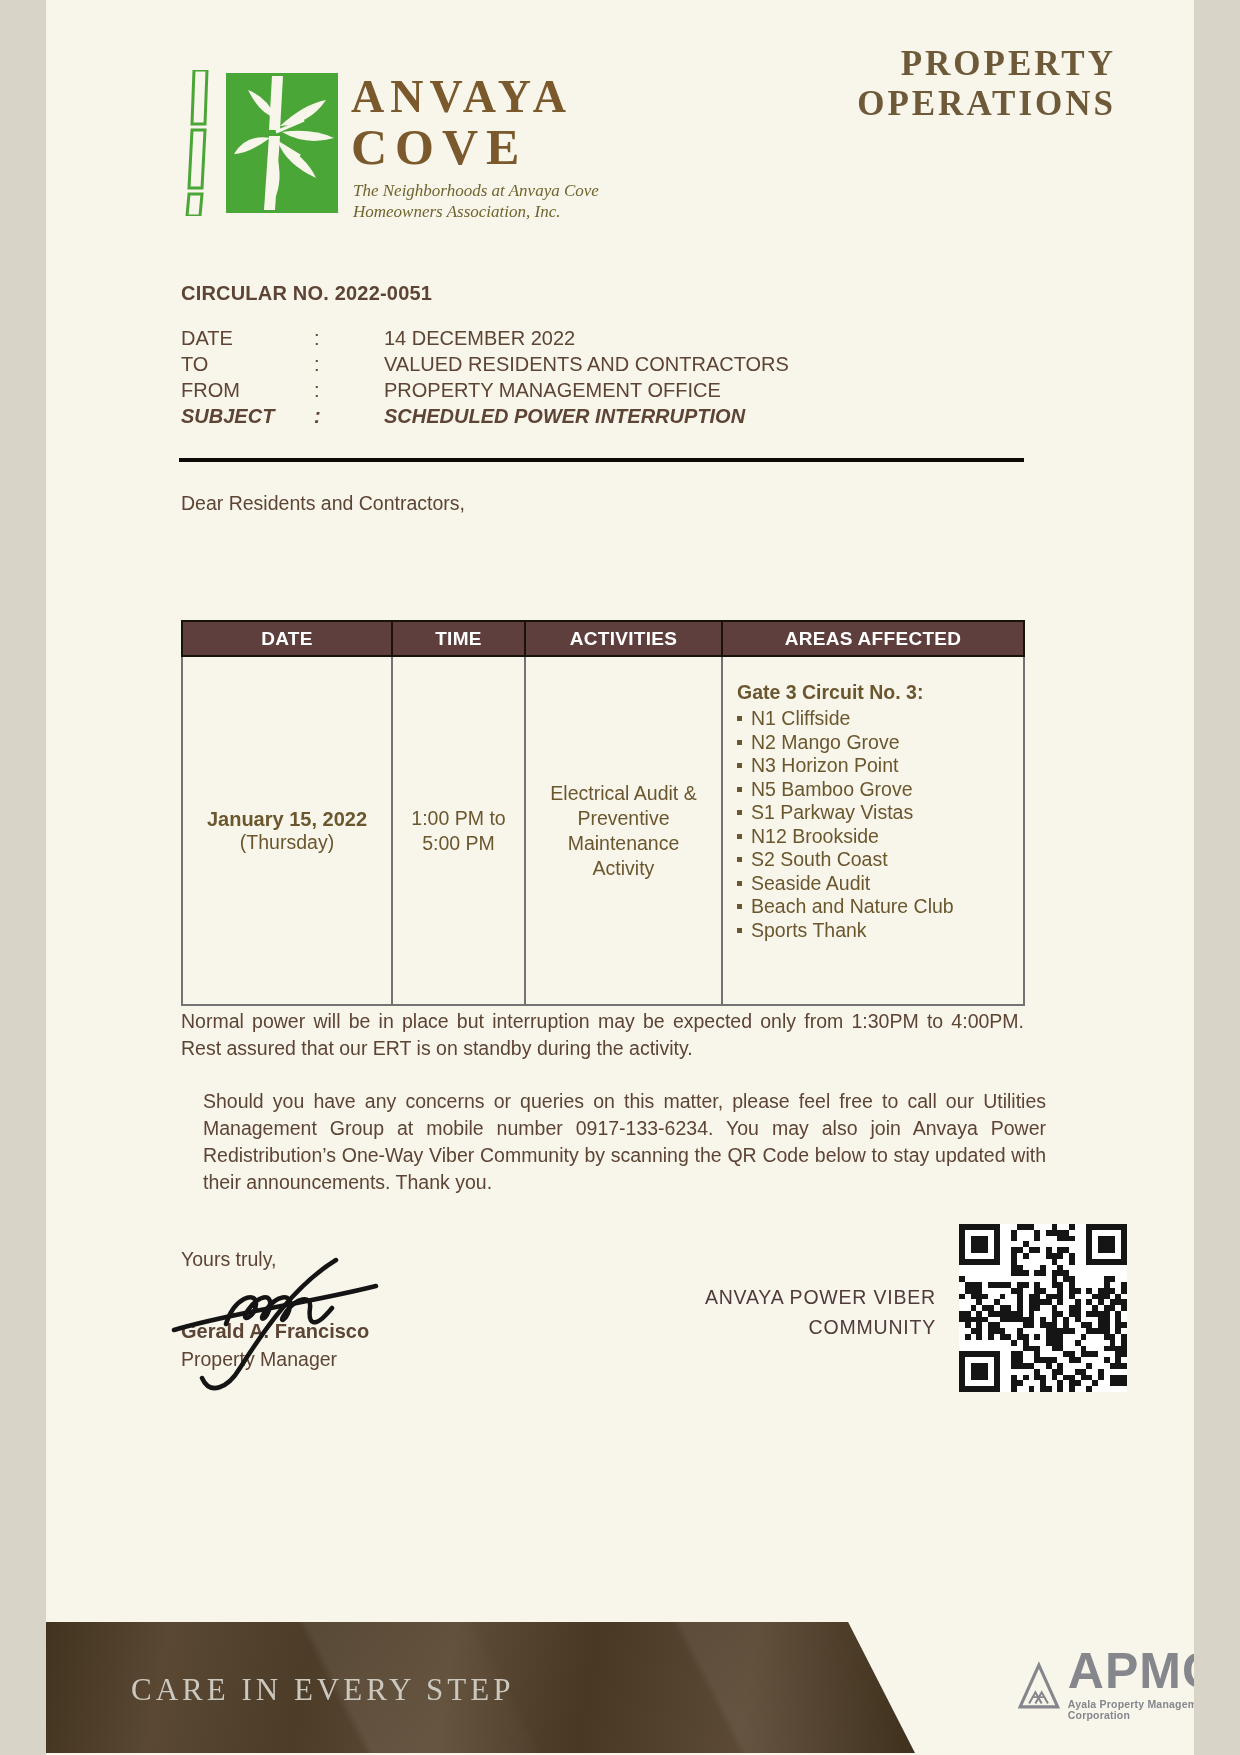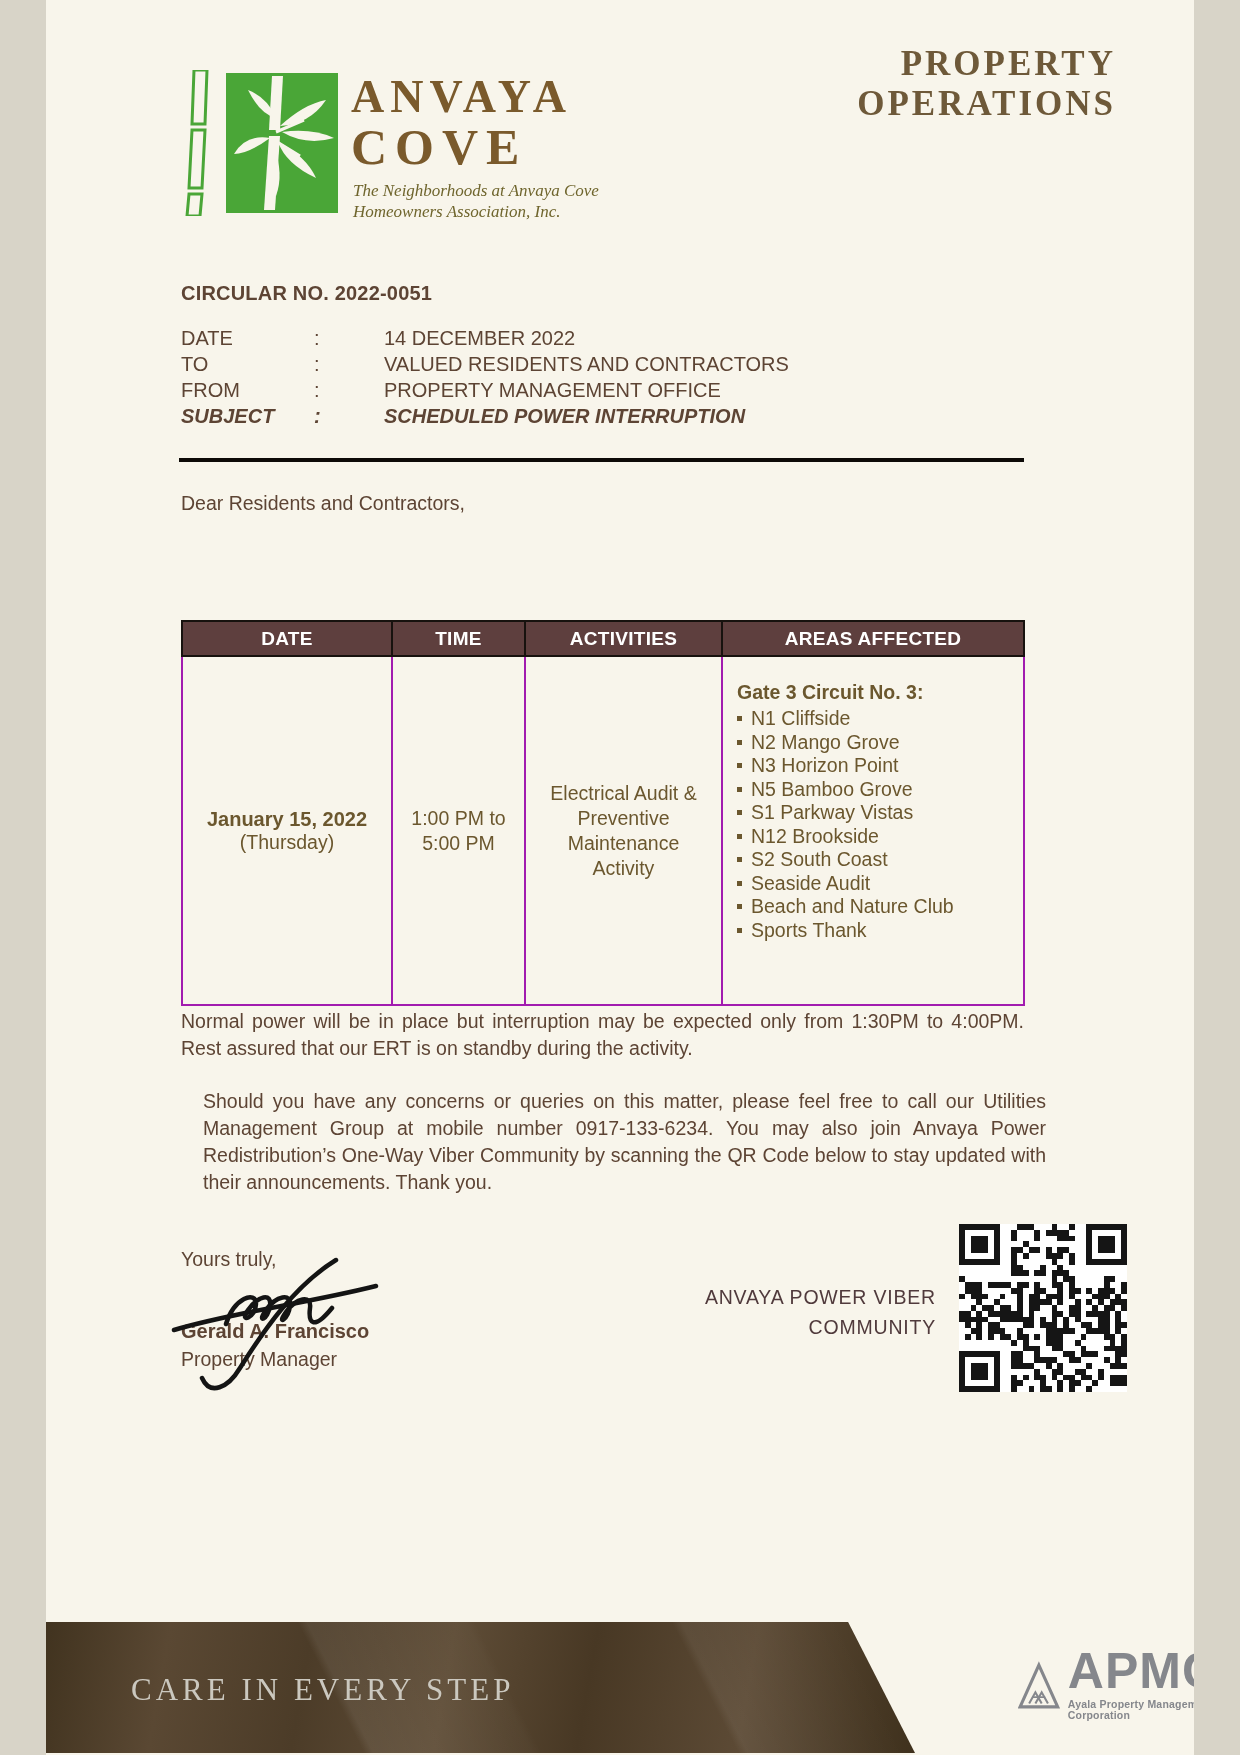--- a/index.html
+++ b/index.html
@@ -25,21 +25,21 @@
   
   .salutation{position:absolute; left:135px; top:492px; font-size:19.5px;}
   .para{position:absolute; left:135px; width:843px; font-size:19.5px; line-height:27px; text-align:justify;}
   .p-intro{top:544px;}
   .p-normal{top:1008px;}
   .p-concerns{top:1088px;margin-left:22px;}
   
   .sched{position:absolute; left:135px; top:620px; width:842px; border-collapse:collapse; table-layout:fixed; font-size:19.5px; color:#6b572e;}
   .sched col.c1{width:210px}.sched col.c2{width:133px}.sched col.c3{width:197px}.sched col.c4{width:302px}
   .sched th{background:#5e3f3e; color:#ffffff; font-weight:bold; font-size:19px; height:31px; border:2px solid #17120e; letter-spacing:0.3px;}
-  .sched td{border:2px solid #a21caf; height:323px; vertical-align:middle; text-align:center;}
+  .sched td{border:2px solid #737373; height:323px; vertical-align:middle; text-align:center;}
   .sched td.areas{vertical-align:top; text-align:left; padding:24px 10px 0 14px;}
   .cell-date b{font-size:20px;}
   .cell-act{width:160px; margin:0 auto; line-height:25px;}
   .cell-time{width:102px; margin:0 auto; line-height:25px;}
   .areas-title{font-weight:bold; margin-bottom:3px;}
   .areas-list{list-style:none; margin:0; padding:0;}
   .areas-list li{line-height:23.5px; display:flex; align-items:center;}
   .areas-list li::before{content:""; display:inline-block; width:5px; height:5px; background:#6b572e; margin-right:9px; flex:0 0 auto;}
   
   .valediction{position:absolute; left:135px; top:1248px; font-size:19.5px;}

